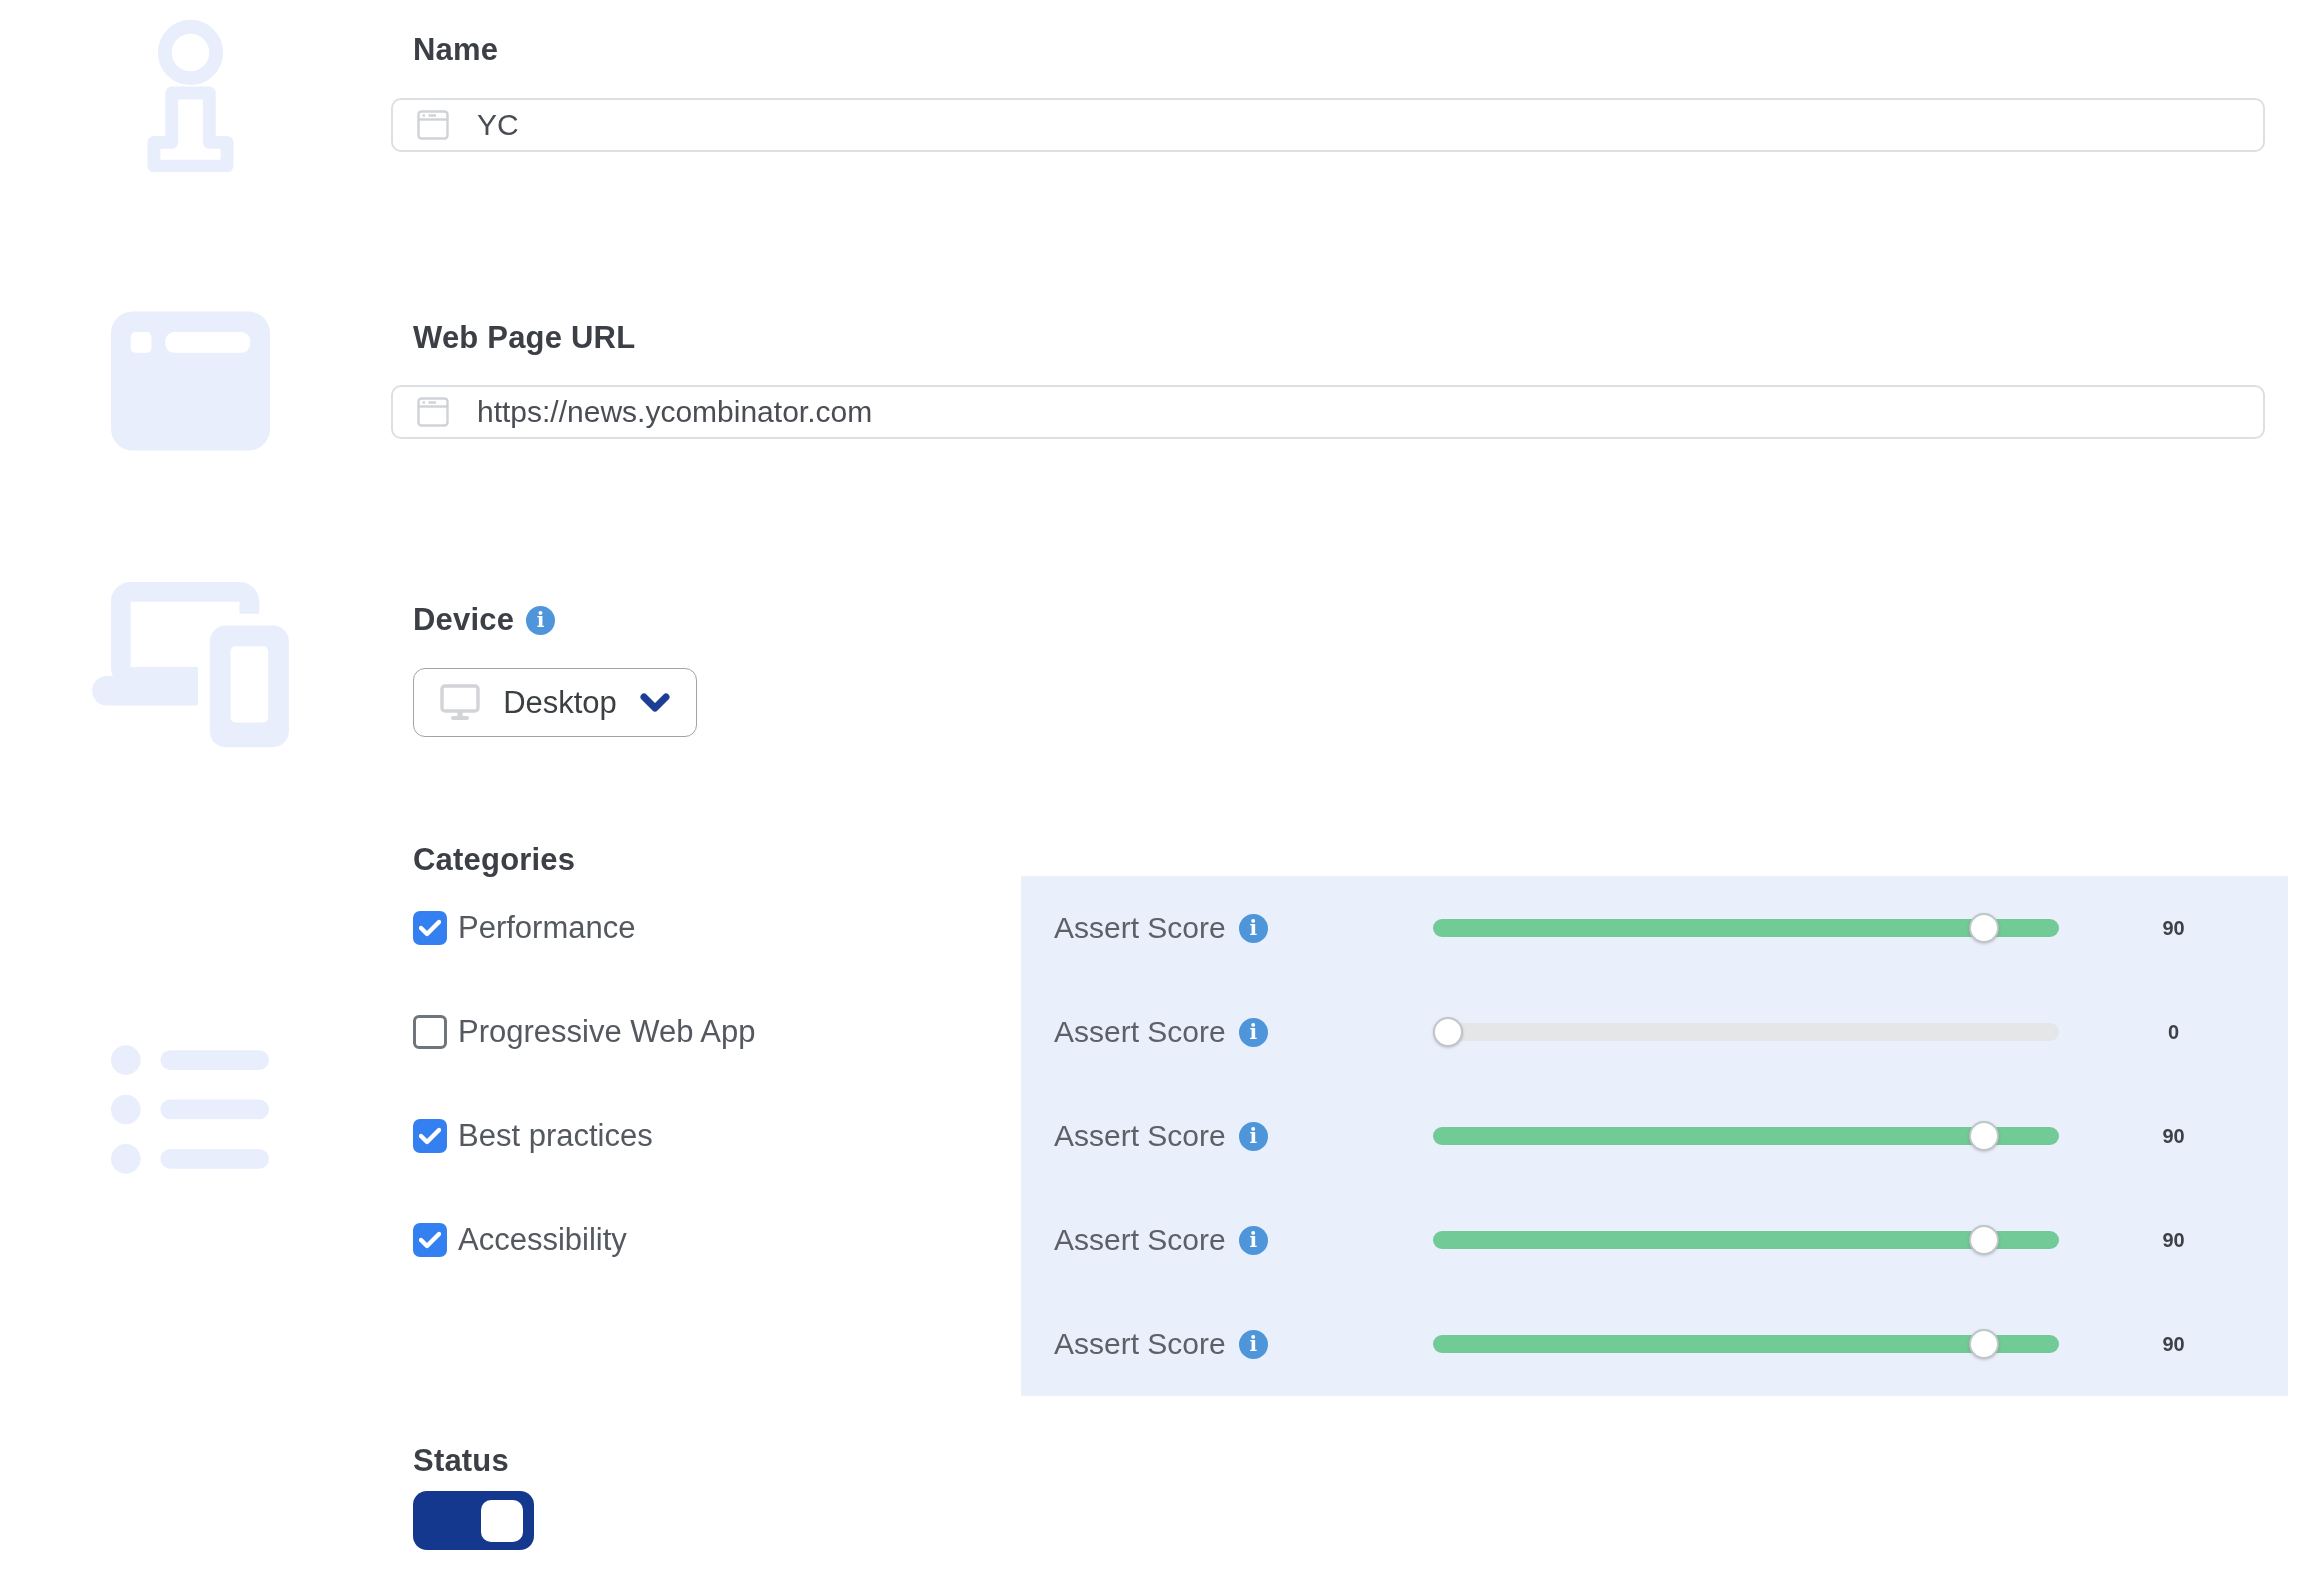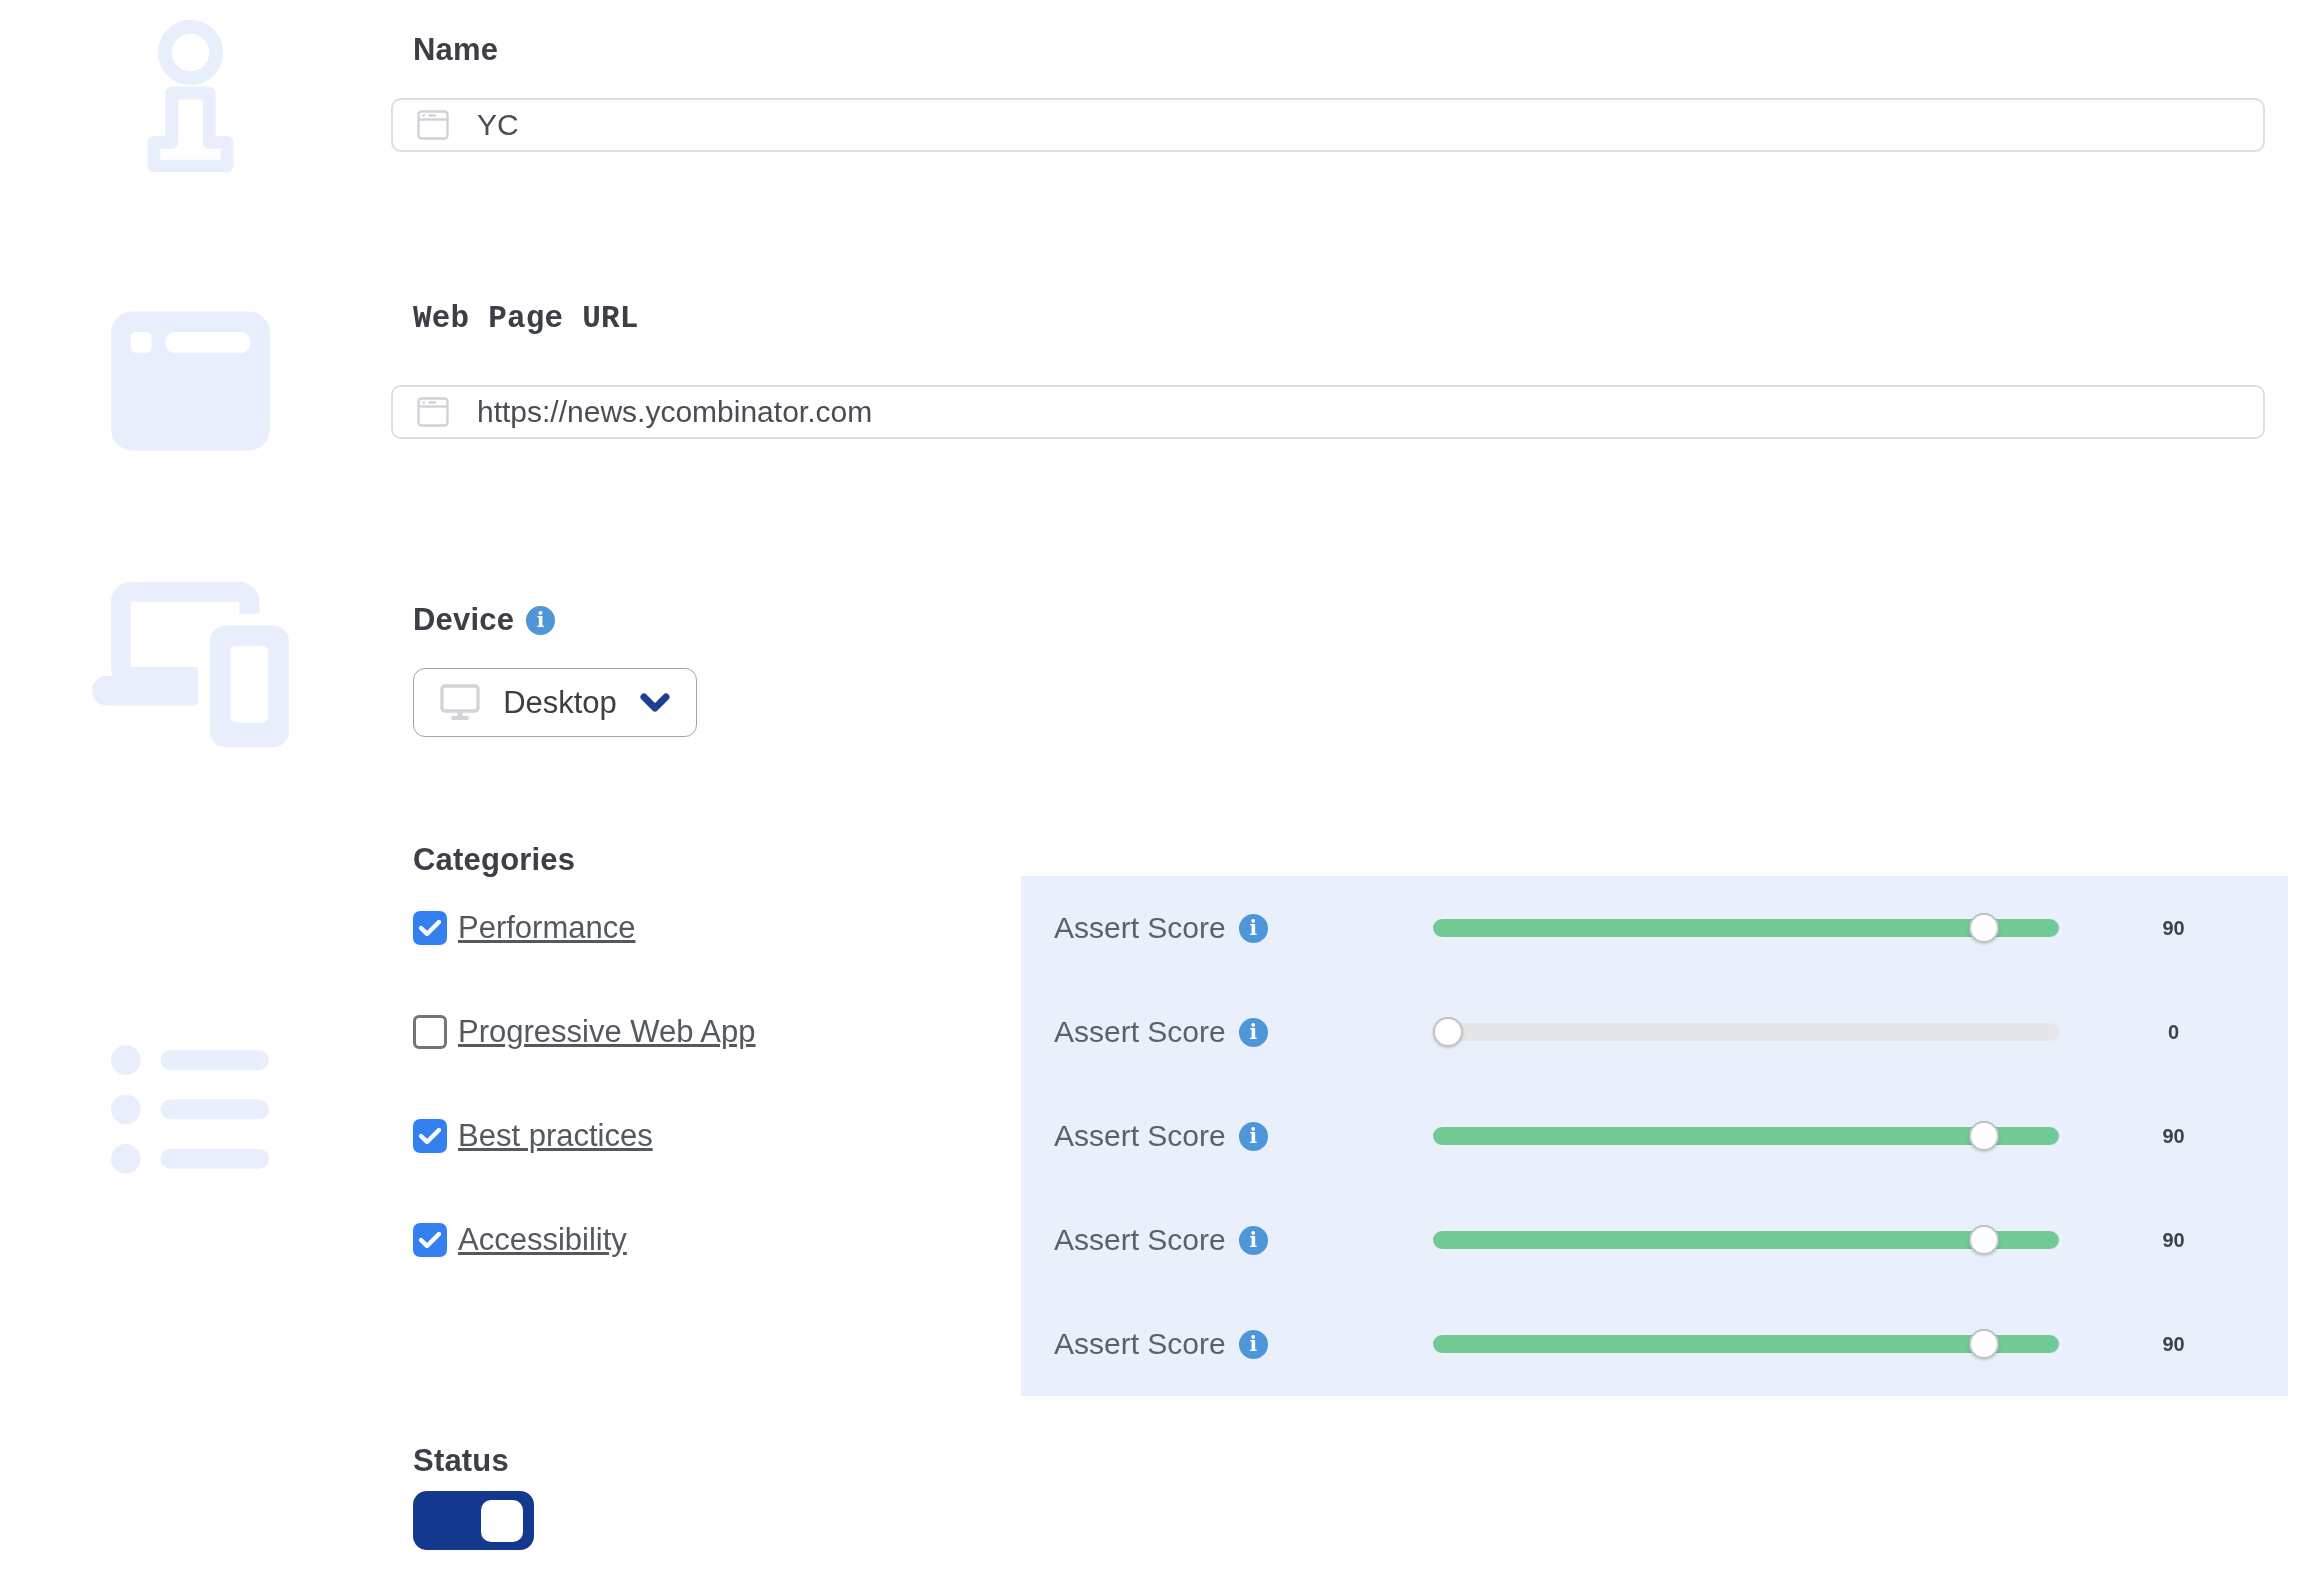--- a/index.html
+++ b/index.html
@@ -51,21 +51,21 @@
   .cat-col { position:absolute; left:413px; top:876px; width:594px; }
   .cat-row { height:104px; display:flex; align-items:center; gap:11px; }
   .cb {
     width:34px; height:34px; border-radius:7px; flex:0 0 auto; cursor:pointer;
     display:flex; align-items:center; justify-content:center;
   }
   .cb.checked { background:#3580f0; }
   .cb.unchecked { background:#fff; border:3px solid #70757c; border-radius:6px; }
   .cb svg { display:none; }
   .cb.checked svg { display:block; }
-  .cb-label { font-size:31px; color:#54585f; cursor:pointer;text-decoration:underline; }
+  .cb-label { font-size:31px; color:#54585f; cursor:pointer; }
 
   
   .panel {
     position:absolute; left:1021px; top:876px; width:1267px; height:520px;
     background:#e9effb;
   }
   .srow { height:104px; display:flex; align-items:center; }
   .assert {
     width:400px; padding-left:21px; display:flex; align-items:center; gap:13px;
     font-size:30px; color:#5d6167;margin-left:12px;
@@ -130,21 +130,21 @@
 <div class="tinput" style="top:98px;">
   <svg class="win-icon" width="32" height="30" viewBox="0 0 32 30">
     <rect x="1.5" y="1.5" width="29" height="27" rx="3" fill="none" stroke="#cfd2d6" stroke-width="2.4"></rect>
     <line x1="1.5" y1="9.5" x2="30.5" y2="9.5" stroke="#cfd2d6" stroke-width="2.4"></line>
     <line x1="5.5" y1="5.5" x2="8" y2="5.5" stroke="#cfd2d6" stroke-width="2.4"></line>
     <line x1="11.5" y1="5.5" x2="19" y2="5.5" stroke="#cfd2d6" stroke-width="2.4"></line>
   </svg>
   <input type="text" value="YC" style="">
 </div>
 
-<div class="flabel" style="left:413px; top:301px;font-family:Liberation Mono, monospace;">Web Page URL</div>
+<div class="flabel" style="left:413px; top:320px;">Web Page URL</div>
 <div class="tinput" style="top:385px;">
   <svg class="win-icon" width="32" height="30" viewBox="0 0 32 30">
     <rect x="1.5" y="1.5" width="29" height="27" rx="3" fill="none" stroke="#cfd2d6" stroke-width="2.4"></rect>
     <line x1="1.5" y1="9.5" x2="30.5" y2="9.5" stroke="#cfd2d6" stroke-width="2.4"></line>
     <line x1="5.5" y1="5.5" x2="8" y2="5.5" stroke="#cfd2d6" stroke-width="2.4"></line>
     <line x1="11.5" y1="5.5" x2="19" y2="5.5" stroke="#cfd2d6" stroke-width="2.4"></line>
   </svg>
   <input type="text" value="https://news.ycombinator.com" style="">
 </div>
 

